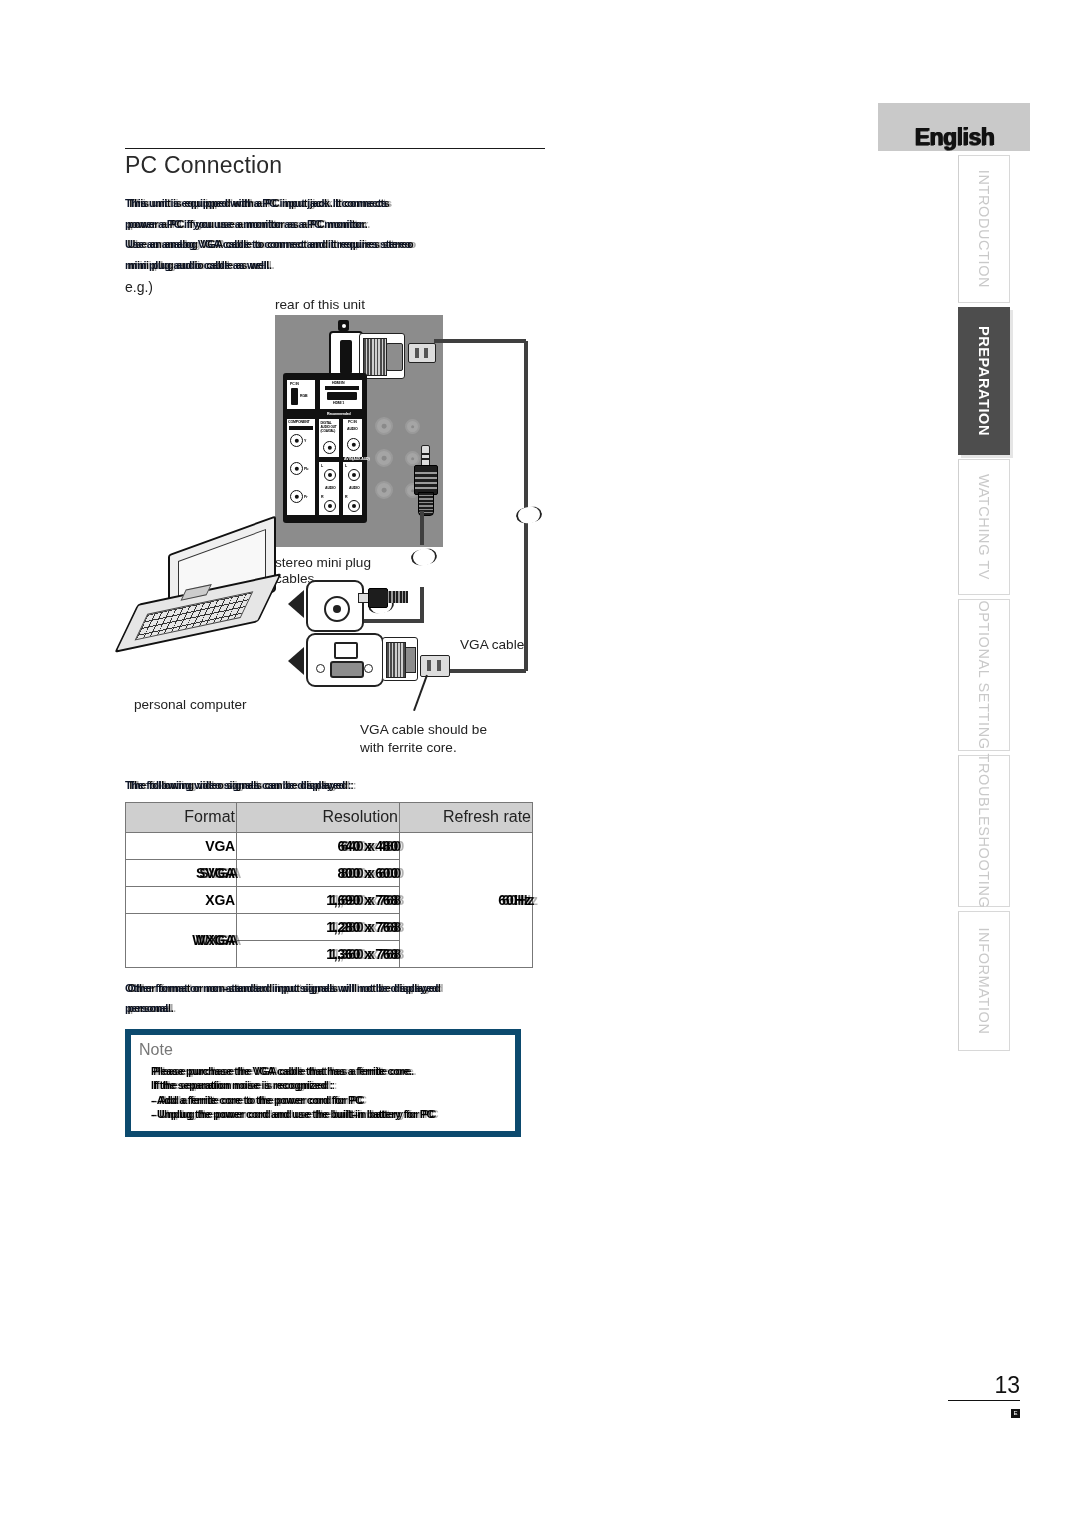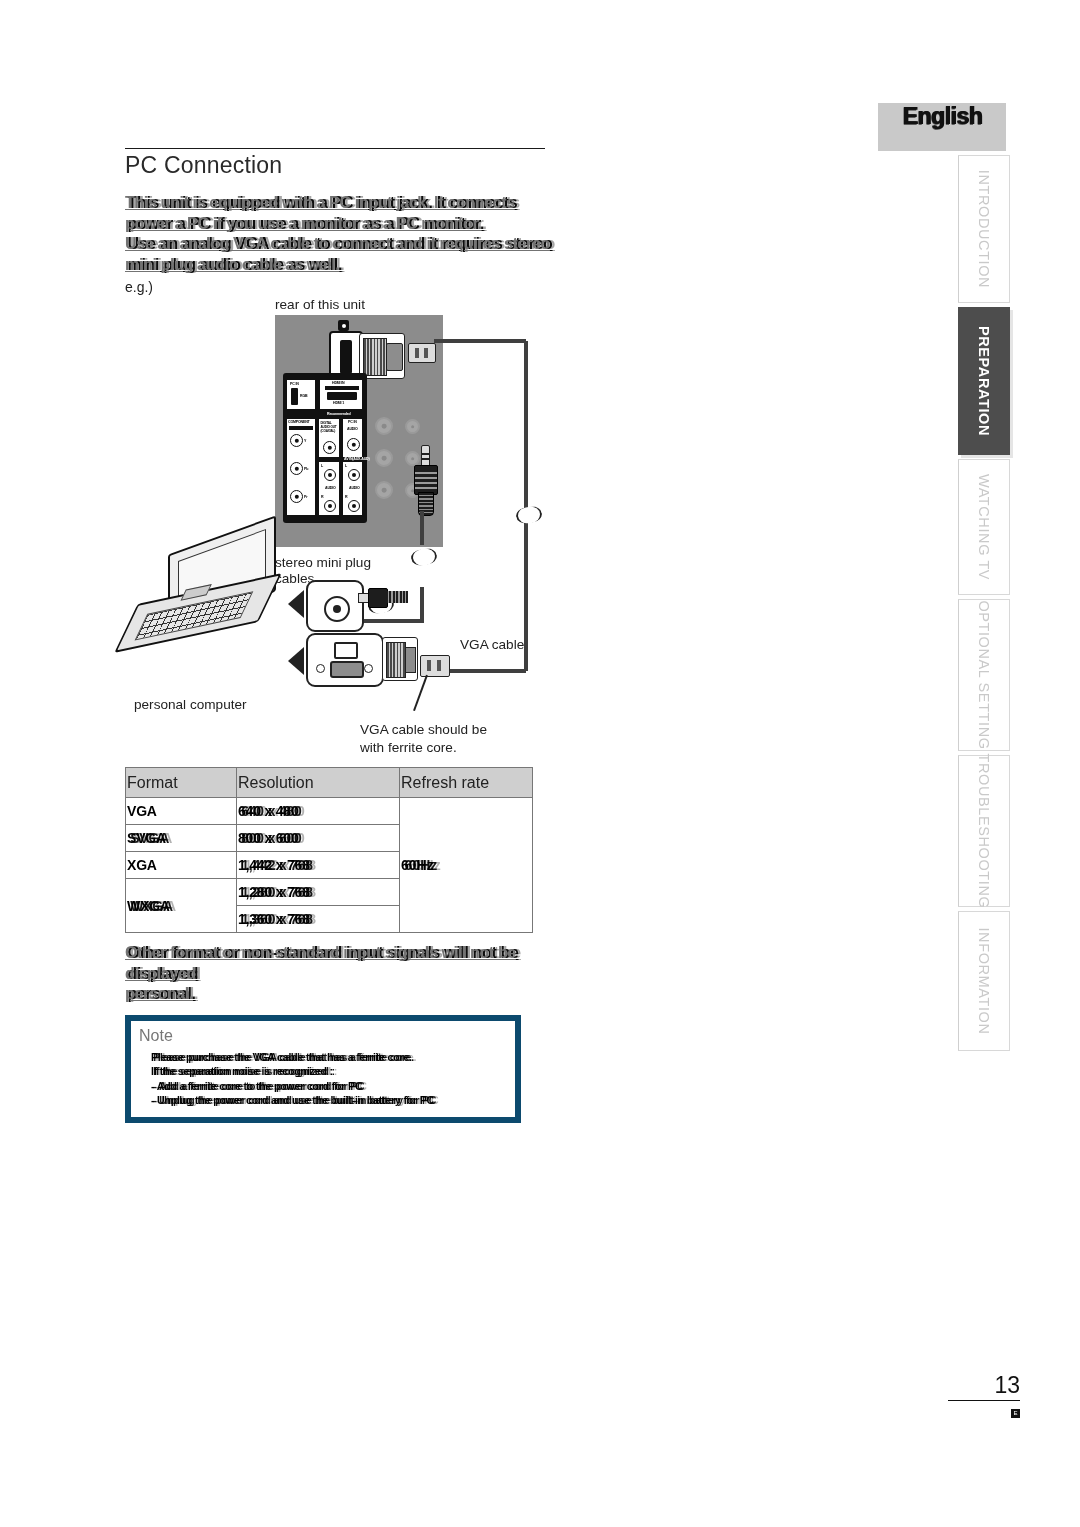--- a/index.html
+++ b/index.html
@@ -41,46 +41,45 @@
   .tab.active {
     background: #4d4d4d;
     border-color: #4d4d4d;
     box-shadow: 3px 3px 0 rgba(0,0,0,0.10);
   }
   .tab.active .tab-label { color: #ffffff; font-weight: bold; }
 
   #english-tab {
     position: absolute;
     left: 878px; top: 103px;
-    width: 128px; height: 48px;
+    width: 152px; height: 48px;
     background: #c9c9c9;
-    display: flex; align-items: flex-start; justify-content: center;
+    display: flex; align-items: flex-end; justify-content: center;
   }
   #english-tab span {
     font-size: 23px; font-weight: bold;
     letter-spacing: -0.5px;
     color: #111;
     text-shadow: 1.2px 0 0 #111, 0 0.6px 0 rgba(0,0,0,0.55);
   }
 
   
   #content { position: absolute; left: 120px; top: 148px; width: 430px; }
 
   #title-rule { border-top: 1.6px solid #1a1a1a; width: 420px; margin: 0 0 3px 5px; }
   #page-title {
     font-size: 23px; color: #2a2a2a; font-weight: normal;
     margin: 0 0 14px 5px; letter-spacing: 0.2px;
   }
 
   
   .smudge {
-    font-weight: bold; font-size: 16px; line-height: 20.5px;
-    color: #737373; letter-spacing: -0.35px;
+    font-weight: bold; font-size: 11px; line-height: 20.5px;
+    color: #0f172a; letter-spacing: -0.35px;
     text-shadow: 2.6px 0 0 rgba(0,0,0,0.95), 5.0px 0 0 rgba(0,0,0,0.35);
-    text-decoration: underline;
   }
   #intro { margin: 0 0 2px 5px; width: 400px; }
   #intro .line { white-space: nowrap; }
   #eg { font-size: 14px; color: #222; margin: 4px 0 0 5px; }
 
   
   #figure { position: relative; width: 430px; height: 470px; margin-top: 2px; }
   .fig-cap { position: absolute; font-size: 13.6px; color: #222; line-height: 16px; }
 
   #rear-panel-box {
@@ -253,21 +252,21 @@
   }
 
   
   #table-intro { margin: 8px 0 6px 5px; }
   table#res-table {
     border-collapse: collapse; width: 398px; margin-left: 5px;
     table-layout: fixed;
   }
   #res-table th, #res-table td {
     border: 1.4px solid #777;
-    text-align: left;
+    text-align: right;
     height: 24px;
     font-size: 14px;
   }
   #res-table thead th {
     background: #cfcfcf; color: #222; font-weight: normal; font-size: 16px;
     height: 27px;
   }
   #res-table td.fmt, #res-table td.res {
     font-weight: bold; letter-spacing: -0.2px;
   }
@@ -492,20 +491,21 @@
       <div style="position:absolute;left:16px;top:4px;width:4px;height:11px;background:#555;"></div>
     </div>
 
     <div class="fig-cap" style="left:340px; top:340px;">VGA cable</div>
 
     <div style="position:absolute;left:306px;top:378px;width:1.6px;height:38px;background:#222;transform:rotate(20deg);transform-origin:top;"></div>
     <div class="fig-cap" style="left:240px; top:424px; white-space:pre; line-height:18px;">VGA cable should be
 with ferrite core.</div>
   </div>
 
+  <div id="table-intro" class="smudge">The following video signals can be displayed :</div>
 
   <table id="res-table">
     <thead>
       <tr>
         <th style="width:108px;">Format</th>
         <th style="width:160px;">Resolution</th>
         <th style="width:130px;">Refresh rate</th>
       </tr>
     </thead>
     <tbody>
@@ -513,21 +513,21 @@
         <td class="fmt">VGA</td>
         <td class="res smear">640 x 480</td>
         <td class="rate" rowspan="5"><span>60Hz</span></td>
       </tr>
       <tr>
         <td class="fmt smear">SVGA</td>
         <td class="res smear">800 x 600</td>
       </tr>
       <tr>
         <td class="fmt">XGA</td>
-        <td class="res smear">1,442 x 768</td>
+        <td class="res smear">1,690 x 768</td>
       </tr>
       <tr>
         <td class="fmt smear" rowspan="2">WXGA</td>
         <td class="res smear">1,280 x 768</td>
       </tr>
       <tr>
         <td class="res smear">1,360 x 768</td>
       </tr>
     </tbody>
   </table>

